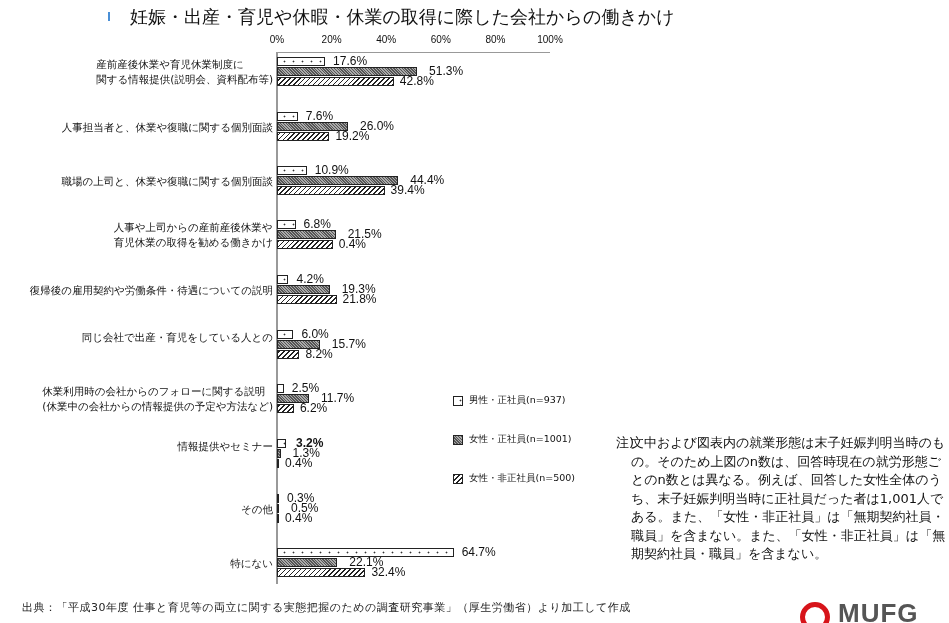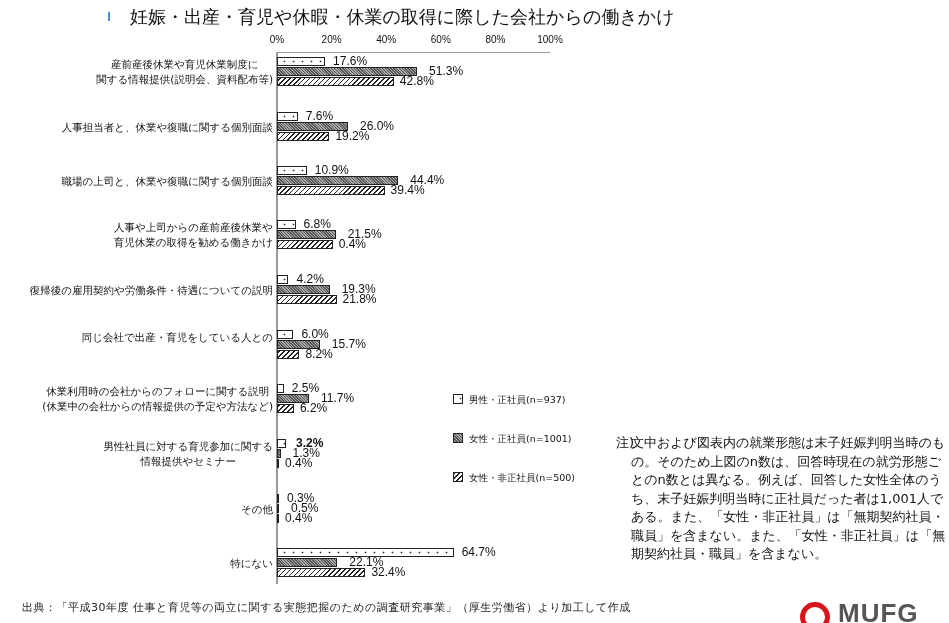--- a/index.html
+++ b/index.html
@@ -3,28 +3,28 @@
 <meta charset="utf-8">
 <style>
   html, body { margin:0; padding:0; background:#ffffff; }
   body { width:949px; height:623px; position:relative; overflow:hidden; font-family:"DejaVu Sans", "Liberation Sans", sans-serif; color:#111; }
   .title-marker { position:absolute; left:108px; top:12px; width:2px; height:9px; background:#4a8fd6; }
   .title { position:absolute; left:118px; top:5px; font-size:18px; font-weight:normal; letter-spacing:0px; white-space:nowrap; color:#111;margin-left:12px; }
   .axis-labels { position:absolute; top:34px; left:0; width:949px; height:14px; }
   .axis-label { position:absolute; font-family:"Liberation Sans", sans-serif; font-size:10px; transform:translateX(-50%); white-space:nowrap; }
   .top-axis-line { position:absolute; left:277px; top:52px; width:273px; height:1px; background:#999; }
   .y-axis-line { position:absolute; left:276px; top:52px; width:2px; height:532px; background:#999; }
-  .cat-label { position:absolute; right:676px; font-size:10.5px; text-align:center; line-height:15px; white-space:nowrap; color:#111; }
+  .cat-label { position:absolute; right:676px; font-size:10.5px; text-align:left; line-height:15px; white-space:nowrap; color:#111; }
   .bar { position:absolute; height:9px; border:1px solid #222; box-sizing:border-box; }
   .bar.s0 { background-color:#fff; background-image:radial-gradient(circle, #333 0.8px, transparent 1.1px); background-size:9px 5px; background-position:2px 1px; }
   .bar.s1 { background-color:#777; background-image:repeating-linear-gradient(45deg, #555 0 1px, #aaa 1px 2px); }
   .bar.s2 { background-color:#fff; background-image:repeating-linear-gradient(-45deg, #222 0 1px, #fff 1px 3.5px); }
   .val { position:absolute; font-family:"Liberation Sans", sans-serif; font-size:12px; white-space:nowrap; color:#111; line-height:10px; }
   .legend { position:absolute; left:453px; top:394px; }
-  .legend-item { position:absolute; left:0; display:flex; align-items:flex-start; white-space:nowrap; font-size:9.5px; }
+  .legend-item { position:absolute; left:0; display:flex; align-items:center; white-space:nowrap; font-size:9.5px; }
   .legend-swatch { width:10px; height:10px; border:1px solid #222; box-sizing:border-box; margin-right:6px; }
   .note { position:absolute; left:616px; top:434px; width:330px; font-size:13px; line-height:18.5px; color:#111; }
   .note-prefix { position:absolute; left:0; top:0; }
   .note-body { margin-left:15px; text-indent:0; }
   .source { position:absolute; left:22px; top:600px; font-size:11px; letter-spacing:0.5px; color:#222; white-space:nowrap; }
   .logo { position:absolute; left:800px; top:600px; width:149px; height:23px; overflow:hidden; }
   .logo-circle { position:absolute; left:0; top:2px; width:30px; height:30px; border-radius:50%; border:5px solid #d7141a; box-sizing:border-box; }
   .logo-text { position:absolute; left:38px; top:-2px; font-family:"Liberation Sans", sans-serif; font-weight:bold; font-size:26px; color:#555; letter-spacing:1px; }
 </style>
 </head>
@@ -105,21 +105,20 @@
       <div>休業利用時の会社からのフォローに関する説明</div>
       <div>(休業中の会社からの情報提供の予定や方法など)</div>
     </div>
     <div class="bar s0" style="left: 277px; top: 384px; width: 6.825px;"></div>
     <span class="val" style="left: 291.825px; top: 383px;">2.5%</span>
     <div class="bar s1" style="left: 277px; top: 394px; width: 31.941px;"></div>
     <span class="val" style="left: 320.941px; top: 393px;">11.7%</span>
     <div class="bar s2" style="left: 277px; top: 404px; width: 16.926px;"></div>
     <span class="val" style="left: 299.926px; top: 403px;">6.2%</span>
     <div class="cat-label" style="top: 439px;">
-      <div>男性社員に対する育児参加に関する</div>
       <div>情報提供やセミナー</div>
     </div>
     <div class="bar s0" style="left: 277px; top: 439px; width: 8.736px;"></div>
     <span class="val" style="left: 296px; top: 438px; font-weight: bold;">3.2%</span>
     <div class="bar s1" style="left: 277px; top: 449px; width: 3.549px;"></div>
     <span class="val" style="left: 292.549px; top: 448px;">1.3%</span>
     <div class="bar s2" style="left: 277px; top: 459px; width: 2px;"></div>
     <span class="val" style="left: 285px; top: 458px;">0.4%</span>
     <div class="cat-label" style="top: 501.5px;">
       <div>その他</div>

